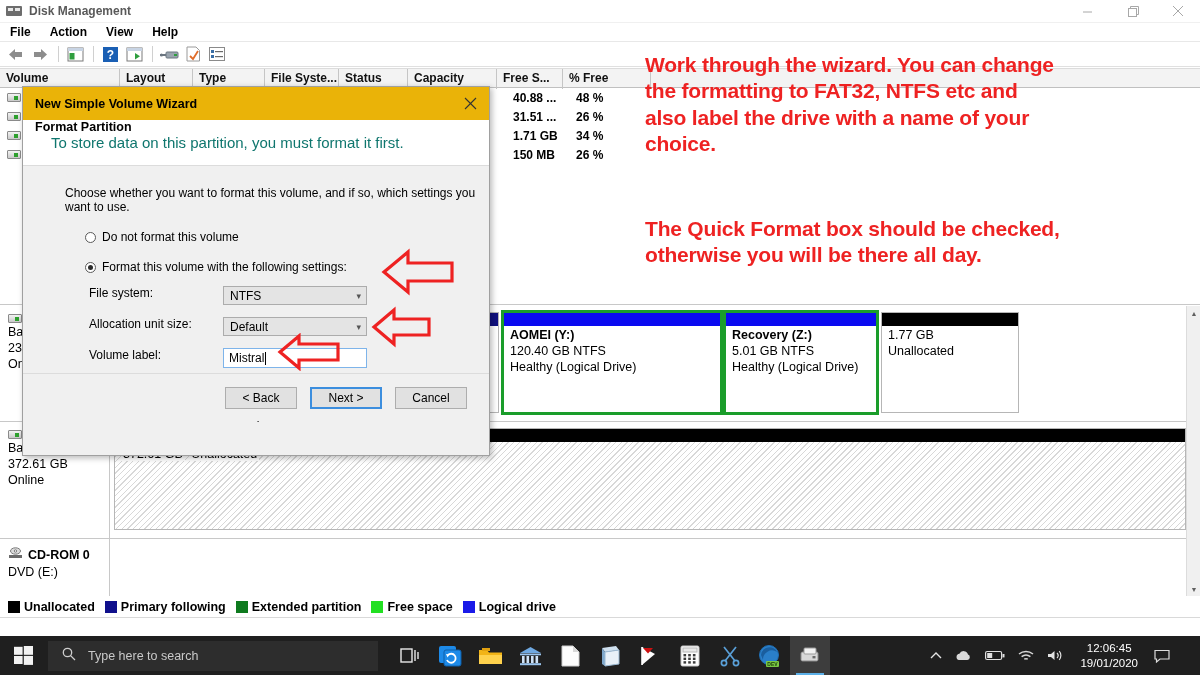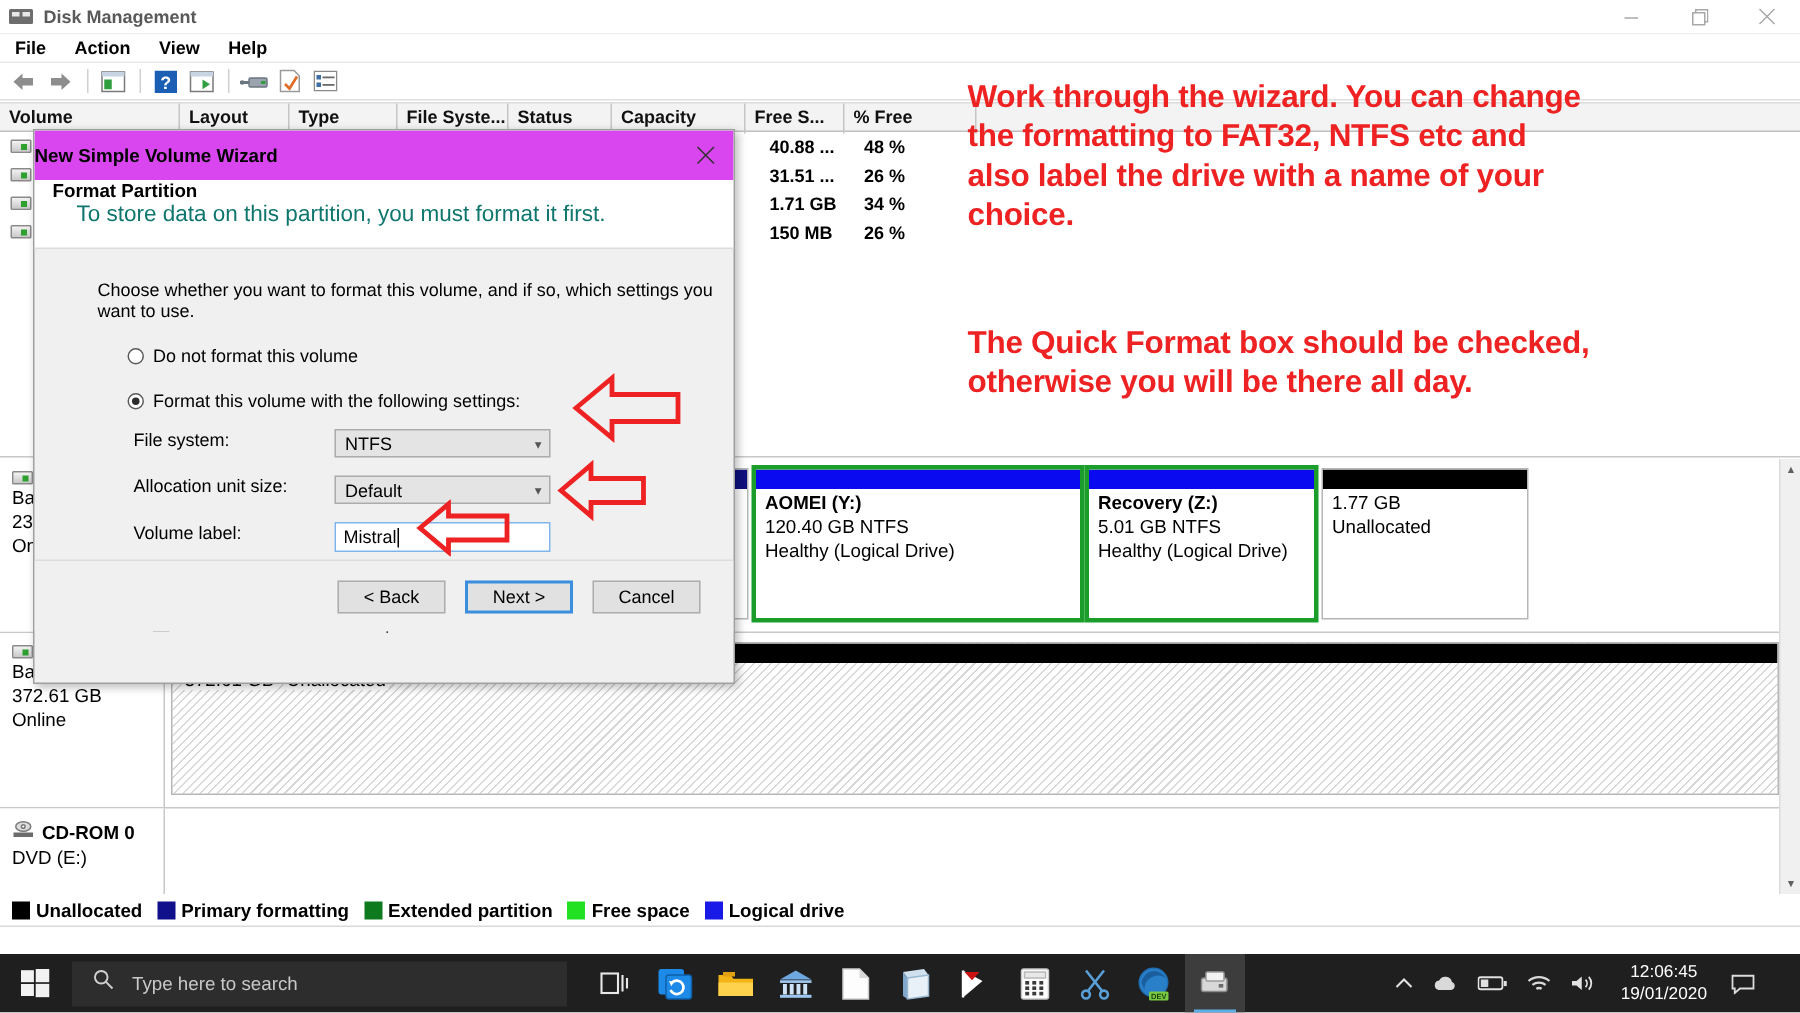--- a/index.html
+++ b/index.html
@@ -134,22 +134,22 @@
   .lg .sw { width: 12px; height: 12px; margin-right: 4px; }
   .lg .lb { font-size: 12.5px; font-weight: bold; color: #000; }
 
   
   .dialog {
     position: absolute; left: 22px; top: 86px; width: 468px; height: 370px;
     background: #f0f0f0; border: 1px solid #a0a0a0;
     box-shadow: 2px 2px 6px rgba(0,0,0,.28); overflow: hidden;
   }
   .dlg-title {
-    height: 33px; background: #d946ef; display: flex; align-items: center;
-    padding-left: 0; font-size: 12.5px; font-weight: bold; color: #000;
+    height: 33px; background: #eab308; display: flex; align-items: center;
+    padding-left: 12px; font-size: 12.5px; font-weight: bold; color: #000;
   }
   .dlg-close {
     margin-left: auto; width: 38px; height: 33px; display: flex;
     align-items: center; justify-content: center; color: #333; font-size: 14px;
   }
   .dlg-head {
     background: #fff; padding: 0 12px 14px 12px; border-bottom: 1px solid #dcdcdc;
   }
   .dlg-head .h1 { font-size: 12.5px; font-weight: bold; color: #000; }
   .dlg-head .h2 { font-size: 15px; color: #0f766e; margin-top: 0; padding-left: 16px; }
@@ -478,21 +478,21 @@
     <div class="dn" style="position:absolute;bottom:0">▼</div>
   </div>
 
   <div class="legend">
     <div class="lg">
       <span class="sw" style="background:#000000"></span>
       <span class="lb">Unallocated</span>
     </div>
     <div class="lg">
       <span class="sw" style="background:#10108c"></span>
-      <span class="lb">Primary formatting</span>
+      <span class="lb">Primary following</span>
     </div>
     <div class="lg">
       <span class="sw" style="background:#0e7a1e"></span>
       <span class="lb">Extended partition</span>
     </div>
     <div class="lg">
       <span class="sw" style="background:#22e022"></span>
       <span class="lb">Free space</span>
     </div>
     <div class="lg">

